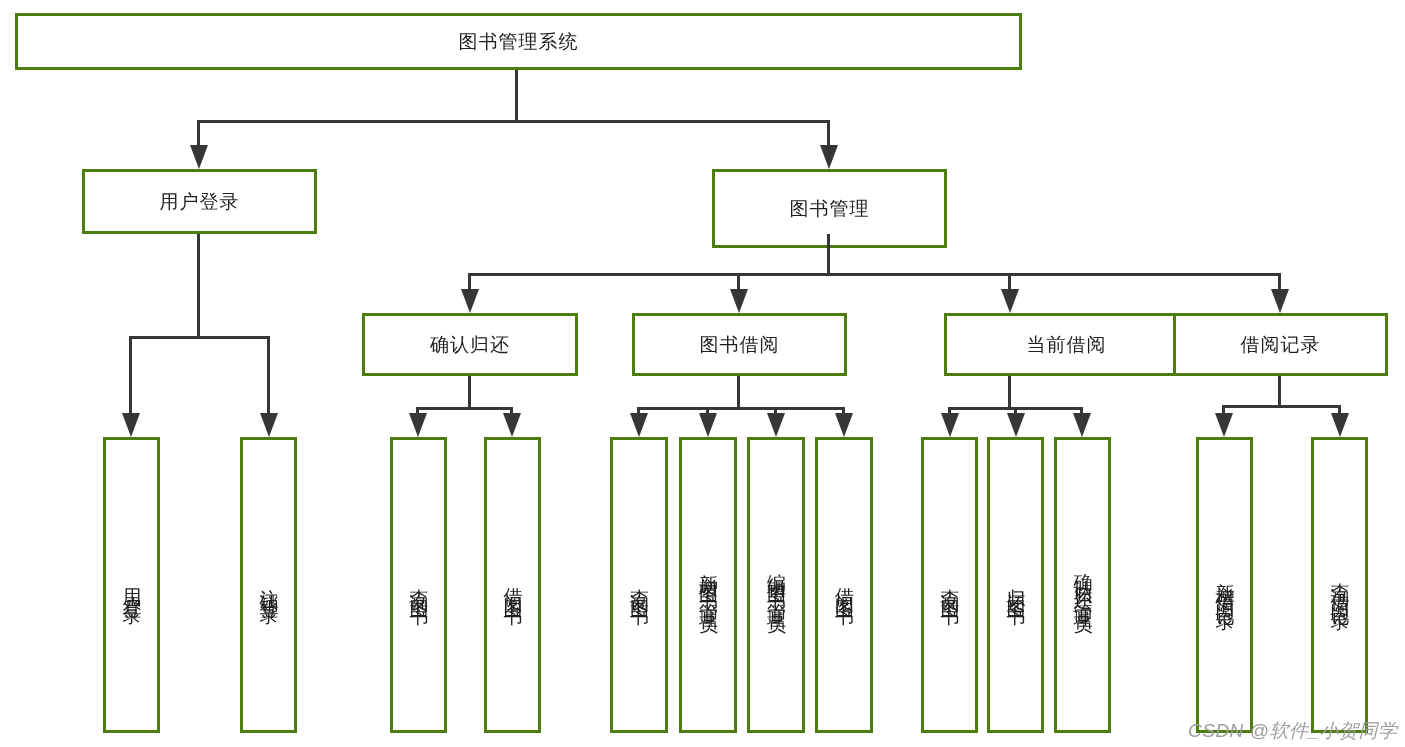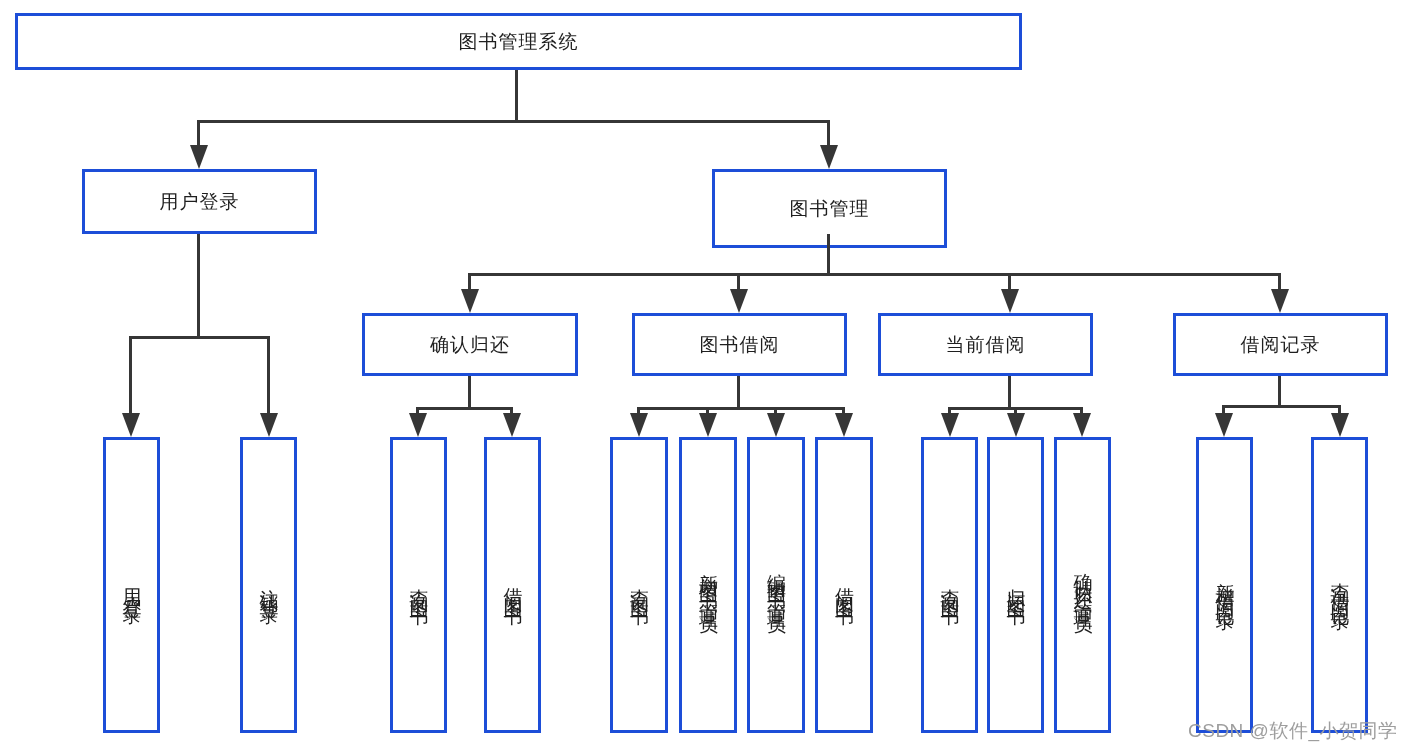--- a/index.html
+++ b/index.html
@@ -2,41 +2,41 @@
 <html><head>
 <meta charset="utf-8">
 <style>
   html,body { margin:0; padding:0; background:#ffffff; }
   #stage {
     position:relative; width:1405px; height:747px; background:#ffffff;
     font-family:"Liberation Sans","DejaVu Sans",sans-serif; overflow:hidden;
   }
   .box {
     position:absolute; box-sizing:border-box; background:#ffffff;
-    border:3px solid #1d4ed8; display:flex; align-items:center; justify-content:center;
+    border:3px solid #4d7c0f; display:flex; align-items:center; justify-content:center;
     color:#1f1f1f; font-size:19px; letter-spacing:1px; white-space:nowrap;
   }
   .leaf { white-space:normal; }
   .leaf .vtext {
     writing-mode:vertical-rl; text-orientation:mixed;
     letter-spacing:6px; line-height:1.1; font-size:19px; color:#1f1f1f;
   }
   .hline, .vline, .arrow { position:absolute; background:#363636; }
   .hline { height:3px; }
   .vline { width:3px; }
   .arrow { width:3px; }
   .arrow::after {
     content:""; position:absolute; top:100%; left:50%; transform:translateX(-50%);
     width:0; height:0;
     border-left:9px solid transparent; border-right:9px solid transparent;
     border-top:24px solid #363636;
   }
   #watermark {
     position:absolute; left:1188px; top:718px; z-index:5;
-    color:#9e9e9e; font-size:19px; letter-spacing:0.5px;
+    color:#9e9e9e; font-size:19px; letter-spacing:0.5px;font-style:italic;
   }
 </style>
 </head>
 <body>
 
 <div id="stage">
 
   <div class="box" style="left:15px; top:13px; width:1007px; height:57px;">
     <span>图书管理系统</span>
   </div>
@@ -64,21 +64,21 @@
   <div class="arrow" style="left:737px; top:273px; height:16px;"></div>
   <div class="arrow" style="left:1008px; top:273px; height:16px;"></div>
   <div class="arrow" style="left:1278px; top:273px; height:16px;"></div>
 
   <div class="box" style="left:362px; top:313px; width:216px; height:63px;">
     <span>确认归还</span>
   </div>
   <div class="box" style="left:632px; top:313px; width:215px; height:63px;">
     <span>图书借阅</span>
   </div>
-  <div class="box" style="left:878px; top:313px; width:215px; height:63px;">
+  <div class="box" style="left:944px; top:313px; width:245px; height:63px;">
     <span>当前借阅</span>
   </div>
   <div class="box" style="left:1173px; top:313px; width:215px; height:63px;">
     <span>借阅记录</span>
   </div>
 
   <div class="vline" style="left:468px; top:376px; height:31px;"></div>
   <div class="hline" style="left:416px; top:407px; width:97px;"></div>
   <div class="arrow" style="left:416px; top:407px; height:6px;"></div>
   <div class="arrow" style="left:510px; top:407px; height:6px;"></div>

